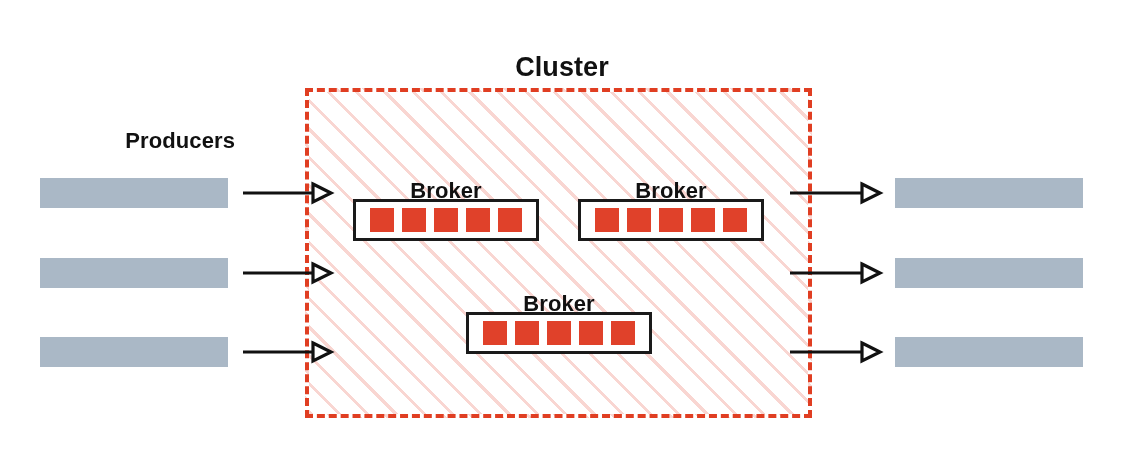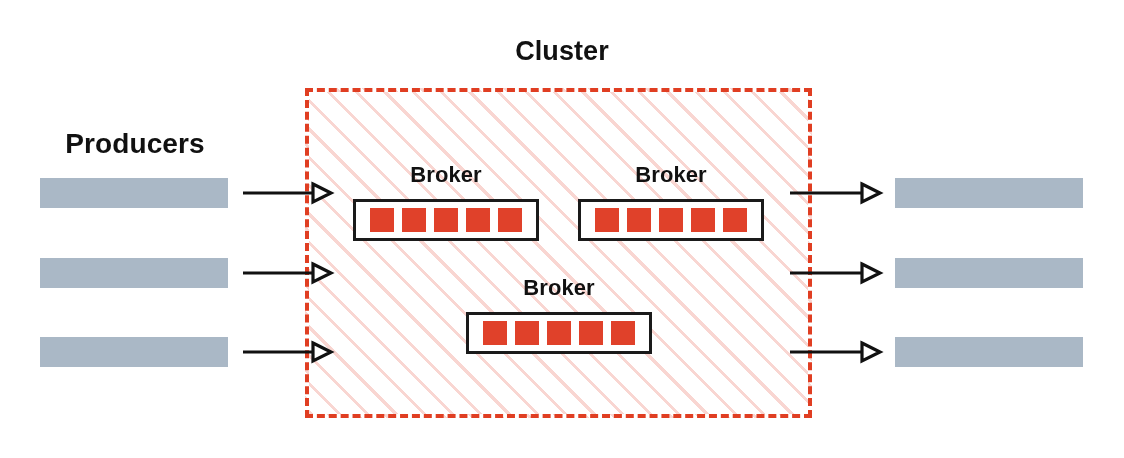--- a/index.html
+++ b/index.html
@@ -23,34 +23,35 @@
     position: absolute;
     color: #111111;
     font-weight: 600;
     letter-spacing: 0.1px;
     white-space: nowrap;
     user-select: none;
   }
   .label-cluster {
     font-size: 27px;
     left: 0;
-    top: 36px;
+    top: 52px;
     width: 1124px;
     text-align: center;
   }
   .label-side {
-    font-size: 28px;
-    text-align: center;
+    font-size: 22px;
+    text-align: right;
   }
   .label-producers { left: 35px;  top: 128px; width: 200px; }
   .label-consumers { left: 890px; top: 128px; width: 200px; }
 
   .label-broker {
     font-size: 22px;
     text-align: center;
+    margin-top: 16px;
   }
   .label-broker-1 { left: 353px; top: 162px; width: 186px; }
   .label-broker-2 { left: 578px; top: 162px; width: 186px; }
   .label-broker-3 { left: 466px; top: 275px; width: 186px; }
 
   
   #cluster-box {
     position: absolute;
     left: 305px;
     top: 88px;

